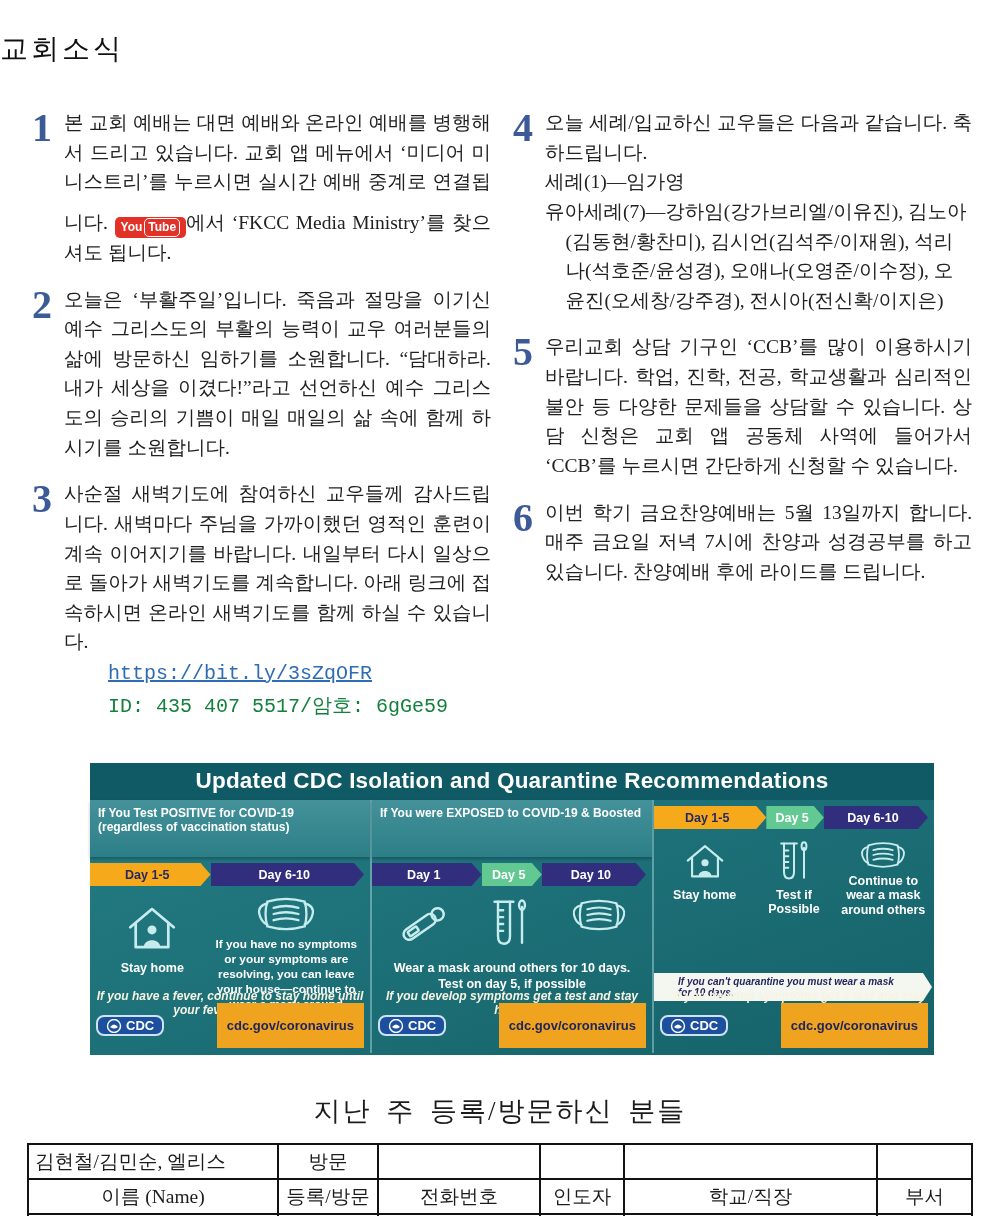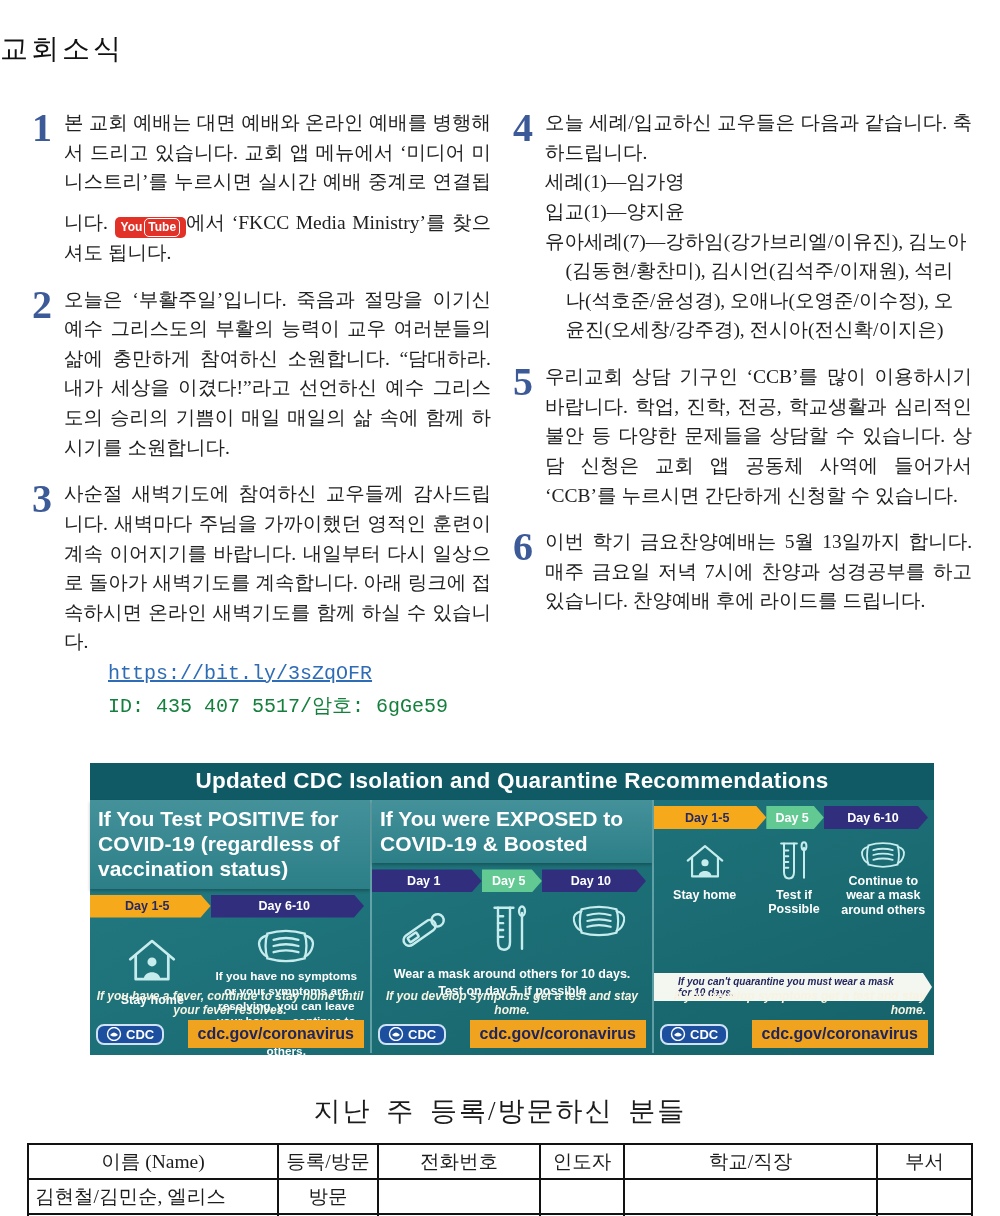--- a/index.html
+++ b/index.html
@@ -23,21 +23,21 @@
   .zoom-link { color:#2e6cb5; text-decoration:underline; font-size:20px; }
   .meeting-id { color:#15803d; font-size:20px; margin-top:2px; }
 
   
   .cdc { position:relative; width:844px; height:292px; margin:24px 0 0 90px; background:linear-gradient(160deg,#257e85,#156169); font-family:"Liberation Sans",sans-serif; }
   .cdc-header { background:#0f5a64; color:#fff; font-weight:bold; font-size:22.5px; text-align:center; padding:5px 0 6px; letter-spacing:.2px; }
   .cdc-bodyrow { display:flex; height:253px; }
   .panel { position:relative; flex:1 1 0; padding:0 0 34px; border-left:2px solid rgba(180,225,228,.45); }
   .panel:first-child { border-left:none; }
   .panel-head { background:linear-gradient(#44919a,#2c7f87); box-shadow:0 2px 3px rgba(0,0,0,.25); color:#fff; font-weight:bold; padding:6px 8px 7px; line-height:1.2; }
-  .fs15 { font-size:21px; min-height:57px; }
+  .fs15 { font-size:12px; min-height:57px; }
   .fs11 { font-size:11.6px; min-height:57px; }
   .daybar { display:flex; height:23px; margin:6px 6px 6px 0; font-weight:bold; font-size:12.5px; }
   .seg { display:flex; align-items:center; justify-content:center; clip-path:polygon(0 0,calc(100% - 10px) 0,100% 50%,calc(100% - 10px) 100%,0 100%); padding-right:6px; }
   .seg.gold { background:#f7a91c; color:#272a62; }
   .seg.navy { background:#312f7d; color:#fff; }
   .seg.mint { background:#63c993; color:#fff; }
   .icon { color:#c6ecee; display:block; margin:0 auto; }
   .iconlabel { color:#fff; font-weight:bold; font-size:12.5px; text-align:center; margin-top:3px; line-height:1.15; }
   .p1grid { display:flex; padding:2px 6px 0; }
   .p1grid .left { width:42%; padding-top:6px; }
@@ -45,21 +45,21 @@
   .p1text { color:#fff; font-weight:bold; font-size:11.8px; line-height:1.28; text-align:center; margin-top:3px; }
   .p2icons, .p3icons { display:flex; justify-content:space-around; padding:4px 6px 0; }
   .p2text { color:#fff; font-weight:bold; font-size:12.5px; text-align:center; line-height:1.3; margin-top:8px; padding:0 8px; }
   .p3col { width:33%; }
   .footnote { position:absolute; left:0; right:0; bottom:36px; color:#f6f3e2; font-style:italic; font-weight:bold; font-size:12px; text-align:center; padding:0 4px; }
   .p3 .footnote { bottom:36px; text-align:right; padding-right:8px; }
   .banner { position:absolute; left:0; right:2px; bottom:52px; background:#f4f6f0; color:#24275e; font-weight:bold; font-style:italic; font-size:10px; padding:3px 24px; clip-path:polygon(0 0,calc(100% - 9px) 0,100% 50%,calc(100% - 9px) 100%,0 100%); }
   .pfooter { position:absolute; left:6px; right:6px; bottom:5px; display:flex; justify-content:space-between; align-items:center; }
   .cdclogo { display:inline-flex; align-items:center; gap:4px; background:#1c4f9e; border:2px solid #cfe3f5; border-radius:8px; color:#fff; font-weight:bold; font-size:13px; padding:1px 8px; }
   .cdclogo svg { display:block; }
-  .cdcurl { background:#efa31f; color:#20255c; font-weight:bold; font-size:16px; padding:5px 10px; }
+  .cdcurl { background:#efa31f; color:#20255c; font-weight:bold; font-size:13px; padding:15px 10px; }
 
   
   .visitors-title { text-align:center; font-size:27px; letter-spacing:2px; margin-top:38px; word-spacing:6px; }
   table.visitors { width:944px; margin:14px auto 0; border-collapse:collapse; font-size:19.5px; table-layout:fixed; }
   .visitors th, .visitors td { border:2px solid #121212; height:35px; font-weight:normal; padding:1px 6px; overflow:hidden; white-space:nowrap; }
   .visitors th { text-align:center; }
   .c0 { width:250px; text-align:left; }
   .c1 { width:100px; text-align:center; }
   .c2 { width:162px; text-align:left; }
   .c3 { width:84px;  text-align:left; }
@@ -77,42 +77,41 @@
 
     <div class="col">
       <div class="notice">
         <div class="nnum">1</div>
         <div class="nbody">
           <span>본 교회 예배는 대면 예배와 온라인 예배를 병행해서 드리고 있습니다. 교회 앱 메뉴에서 ‘미디어 미니스트리’를 누르시면 실시간 예배 중계로 연결됩니다. </span><span class="yt"><span>You</span><span class="tube">Tube</span></span><span>에서 ‘FKCC Media Ministry’를 찾으셔도 됩니다.</span>
         </div>
       </div>
       <div class="notice">
         <div class="nnum">2</div>
-        <div class="nbody">오늘은 ‘부활주일’입니다. 죽음과 절망을 이기신 예수 그리스도의 부활의 능력이 교우 여러분들의 삶에 충만하게 참여하신 소원합니다. “담대하라. 내가 세상을 이겼다!”라고 선언하신 예수 그리스도의 승리의 기쁨이 매일 매일의 삶 속에 함께 하시기를 소원합니다.</div>
+        <div class="nbody">오늘은 ‘부활주일’입니다. 죽음과 절망을 이기신 예수 그리스도의 부활의 능력이 교우 여러분들의 삶에 방문하신 임하기를 소원합니다. “담대하라. 내가 세상을 이겼다!”라고 선언하신 예수 그리스도의 승리의 기쁨이 매일 매일의 삶 속에 함께 하시기를 소원합니다.</div>
       </div>
       <div class="notice">
         <div class="nnum">3</div>
         <div class="nbody">
           <span>사순절 새벽기도에 참여하신 교우들께 감사드립니다. 새벽마다 주님을 가까이했던 영적인 훈련이 계속 이어지기를 바랍니다. 내일부터 다시 일상으로 돌아가 새벽기도를 계속합니다. 아래 링크에 접속하시면 온라인 새벽기도를 함께 하실 수 있습니다.</span>
           <div class="links">
             <a href="#" class="zoom-link">https://bit.ly/3sZqOFR</a>
             <div class="meeting-id">ID: 435 407 5517/암호: 6gGe59</div>
           </div>
         </div>
       </div>
     </div>
 
     <div class="col">
       <div class="notice">
         <div class="nnum">4</div>
         <div class="nbody">
           <span>오늘 세례/입교하신 교우들은 다음과 같습니다. 축하드립니다.</span>
           <div class="sub-lines">
             <p>세례(1)—임가영</p>
-            <p>입교(1)—양지윤</p>
             <p class="hang">유아세례(7)—강하임(강가브리엘/이유진), 김노아(김동현/황찬미), 김시언(김석주/이재원), 석리나(석호준/윤성경), 오애나(오영준/이수정), 오윤진(오세창/강주경), 전시아(전신확/이지은)</p>
           </div>
         </div>
       </div>
       <div class="notice">
         <div class="nnum">5</div>
         <div class="nbody">우리교회 상담 기구인 ‘CCB’를 많이 이용하시기 바랍니다. 학업, 진학, 전공, 학교생활과 심리적인 불안 등 다양한 문제들을 상담할 수 있습니다. 상담 신청은 교회 앱 공동체 사역에 들어가서 ‘CCB’를 누르시면 간단하게 신청할 수 있습니다.</div>
       </div>
       <div class="notice">
         <div class="nnum">6</div>
@@ -254,34 +253,34 @@
         </div>
       </div>
 
     </div>
   </div>
 
   <div class="visitors-title">지난 주 등록/방문하신 분들</div>
   <table class="visitors">
     <tbody>
         <tr>
+      <td class="c0">김현철/김민순, 엘리스</td>
+      <td class="c1">방문</td>
+      <td class="c2"></td>
+      <td class="c3"></td>
+      <td class="c4"></td>
+      <td class="c5"></td>
+    </tr>
+    <tr>
       <th class="c0">이름 (Name)</th>
       <th class="c1">등록/방문</th>
       <th class="c2">전화번호</th>
       <th class="c3">인도자</th>
       <th class="c4">학교/직장</th>
       <th class="c5">부서</th>
-    </tr>
-    <tr>
-      <td class="c0">김현철/김민순, 엘리스</td>
-      <td class="c1">방문</td>
-      <td class="c2"></td>
-      <td class="c3"></td>
-      <td class="c4"></td>
-      <td class="c5"></td>
     </tr>
     <tr>
       <td class="c0">한정훈</td>
       <td class="c1">등록</td>
       <td class="c2">762-241-2510</td>
       <td class="c3"></td>
       <td class="c4">Harvard</td>
       <td class="c5"></td>
     </tr>
 

